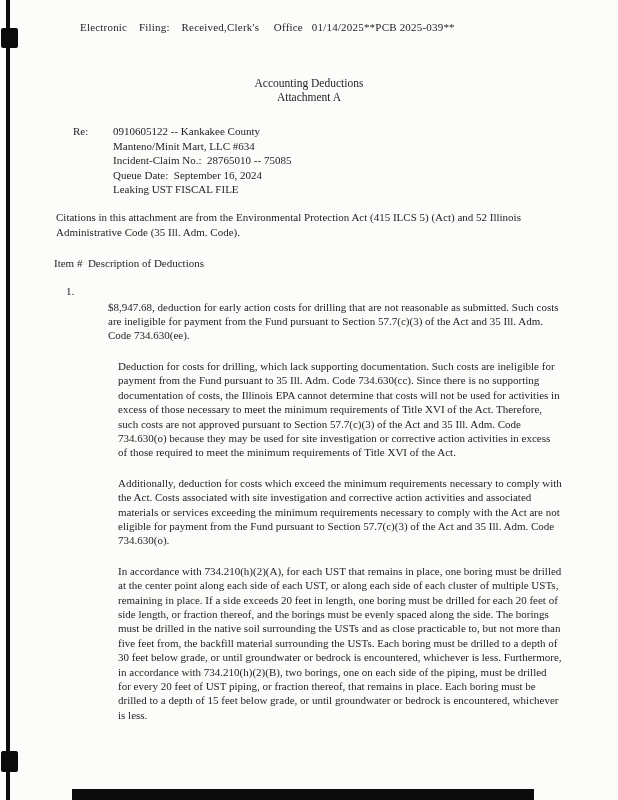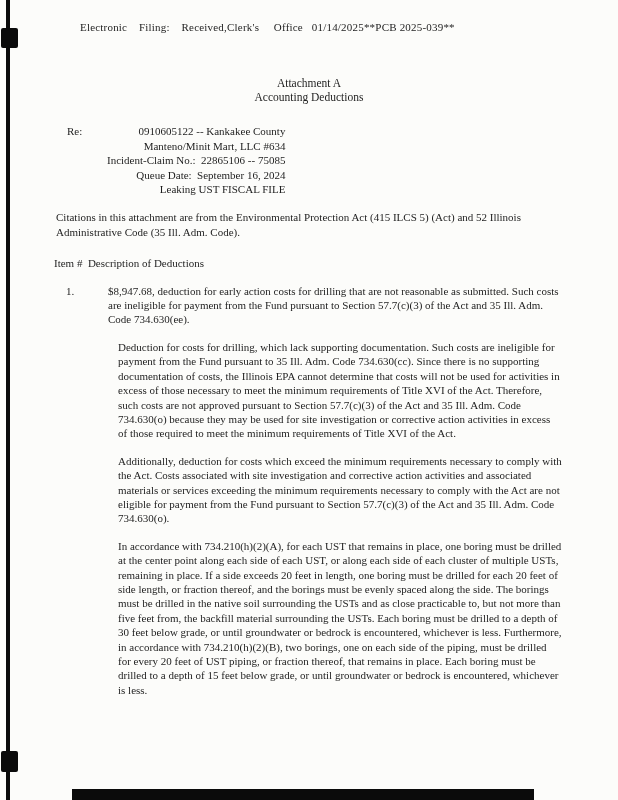--- a/index.html
+++ b/index.html
@@ -34,56 +34,56 @@
   }
 
   .title-block {
     text-align: center;
     margin-top: 42px;
     font-size: 11.5px;
     line-height: 14px;
   }
 
   .re-block { display: flex; margin-top: 20px; }
-  .re-label { width: 40px; margin-left: 11px; flex: none; }
-  .re-line  { white-space: pre-wrap; text-align: right; }
+  .re-label { width: 40px; margin-left: 17px; flex: none; }
+  .re-line  { white-space: pre-wrap; }
 
   .citations { margin-top: 14px; }
 
   .item-header { margin-top: 17px; white-space: pre; margin-left: -2px; }
 
   .item { display: flex; margin-top: 13px; }
   .item-number { width: 42px; margin-left: 10px; flex: none; }
   .item-body { flex: 1; }
-  .item-body p { margin-bottom: 13px; }
+  .item-body p { margin-bottom: 13px; margin-top: 16px; }
   .item-body p.indent { margin-left: 10px; }
 </style>
 </head>
 <body>
 
 <div class="artifact left-edge-line"></div>
 <div class="artifact top-left-blob"></div>
 <div class="artifact bottom-left-blob"></div>
 <div class="artifact bottom-bar"></div>
 
 <div class="doc">
 
   <div class="doc-header">Electronic    Filing:    Received,Clerk's     Office   01/14/2025**PCB 2025-039**</div>
 
   <div class="title-block">
+    <div class="title-line">Accounting Deductions</div>
     <div class="title-line">Attachment A</div>
-    <div class="title-line">Accounting Deductions</div>
   </div>
 
   <div class="re-block">
     <div class="re-label">Re:</div>
     <div class="re-lines">
       <div class="re-line">0910605122 -- Kankakee County</div>
       <div class="re-line">Manteno/Minit Mart, LLC #634</div>
-      <div class="re-line">Incident-Claim No.:  22865106 -- 75085</div>
+      <div class="re-line">Incident-Claim No.:  28765010 -- 75085</div>
       <div class="re-line">Queue Date:  September 16, 2024</div>
       <div class="re-line">Leaking UST FISCAL FILE</div>
     </div>
   </div>
 
   <p class="citations">Citations in this attachment are from the Environmental Protection Act (415 ILCS 5) (Act) and 52 Illinois Administrative Code (35 Ill. Adm. Code).</p>
 
   <div class="item-header">Item #  Description of Deductions</div>
 
   <div class="item">

